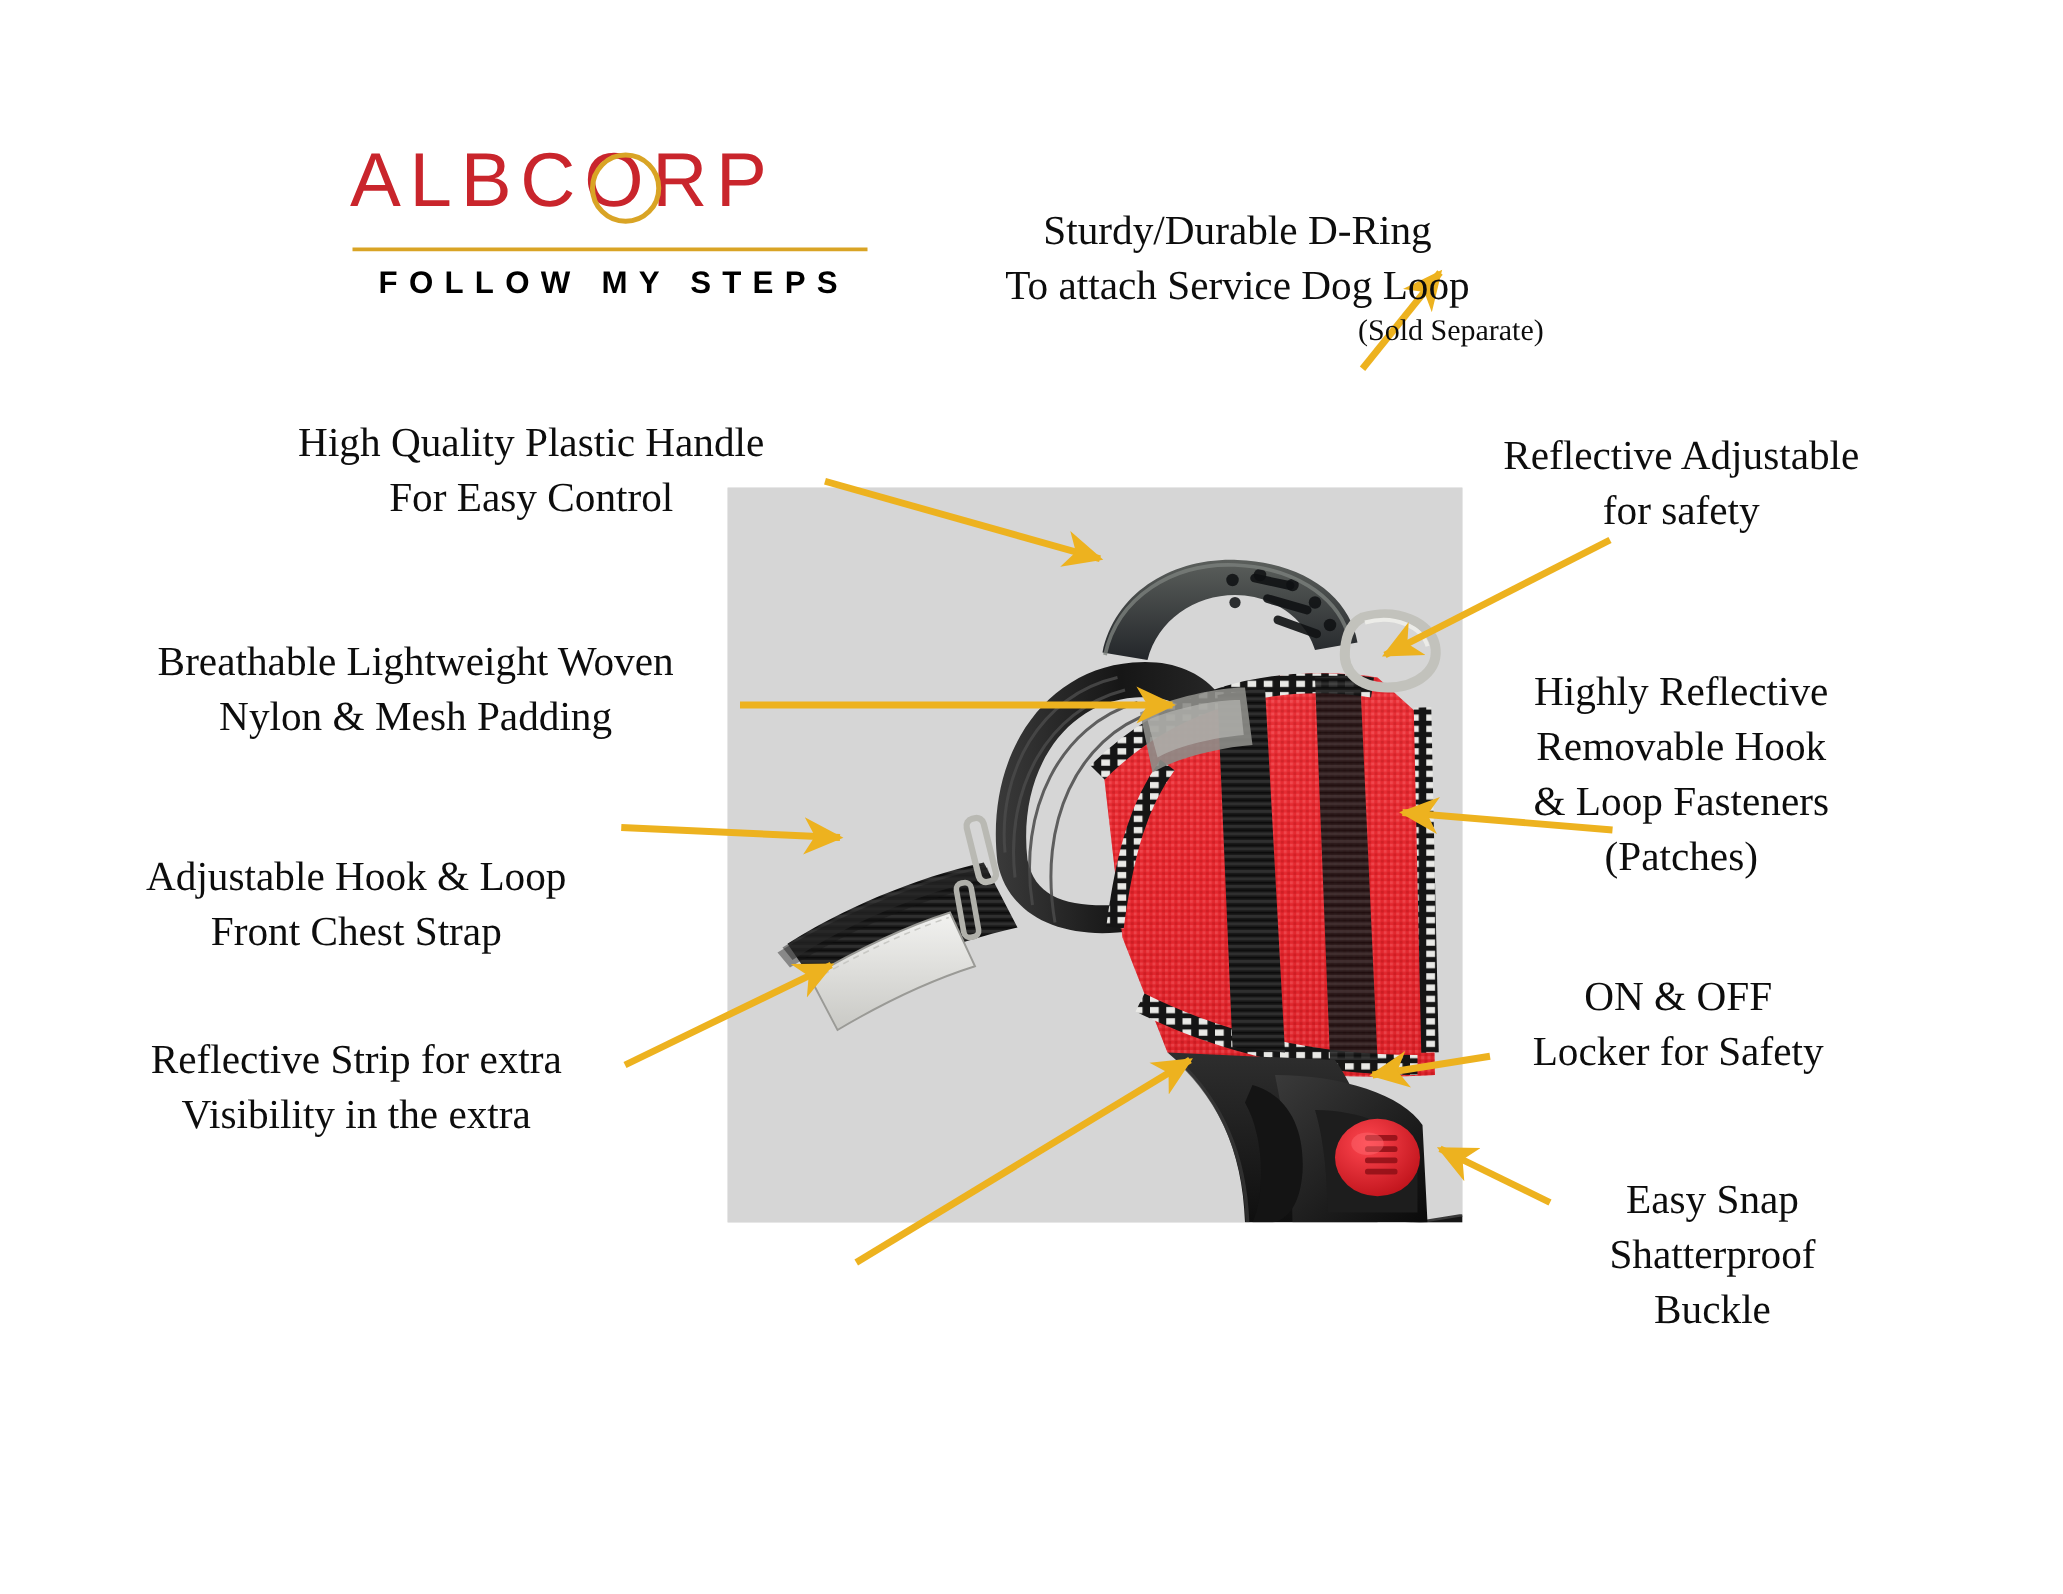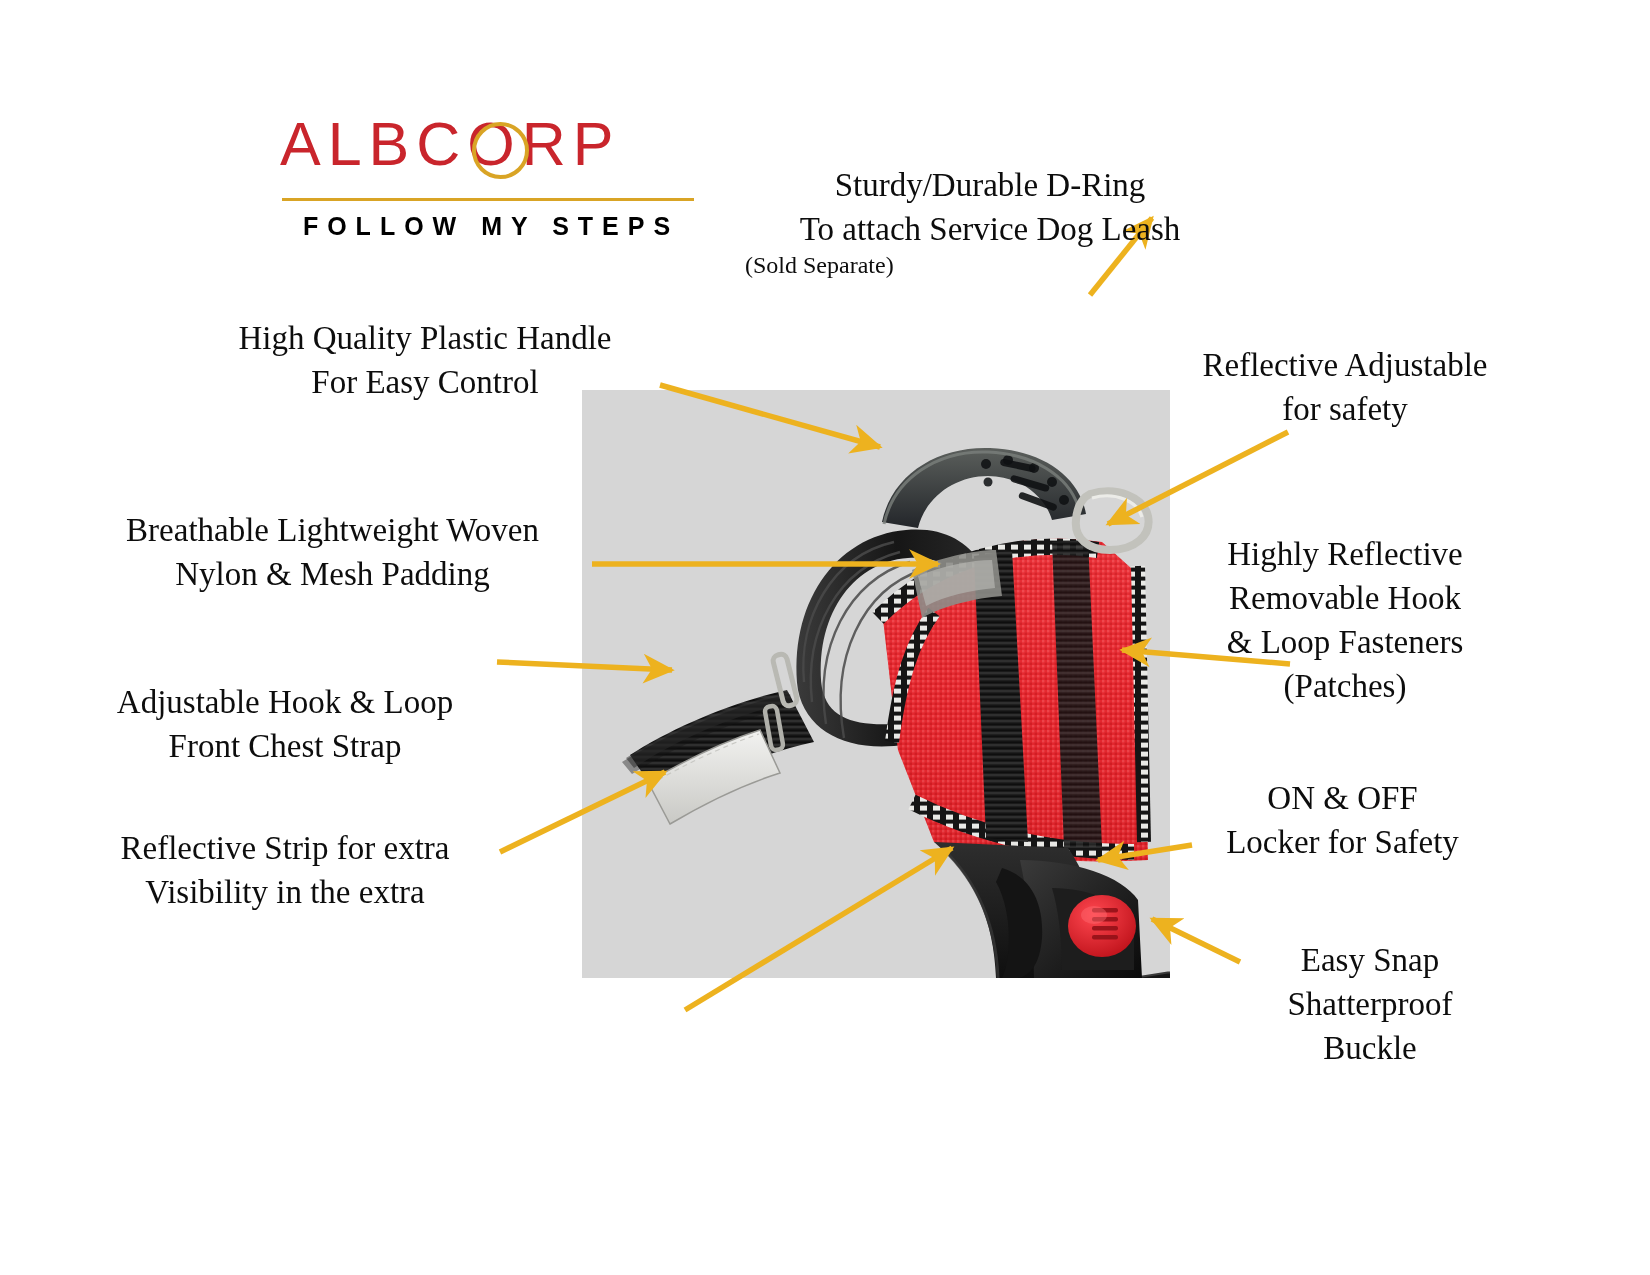--- a/index.html
+++ b/index.html
@@ -58,21 +58,21 @@
     color:#0d0d0d;
     white-space:pre-line;
   }
   .note.c{text-align:center;}
   .subnote{
     position:absolute;
     font-family:"Liberation Serif", serif;
     font-size:24px;
     line-height:30px;
     color:#0d0d0d;
-    text-align:left;
+    text-align:right;
     white-space:nowrap;
   }
 
   
   #arrows{position:absolute;left:0;top:0;width:1650px;height:1275px;pointer-events:none;}
 
   
   .photo{
     position:absolute;
     left:582px;top:390px;
@@ -255,24 +255,24 @@
 
       <path d="M1192 845 L1098 860"></path>
 
       <path d="M1240 962 L1152 919"></path>
 
       <path d="M685 1010 L952 848"></path>
     </g>
   </svg>
 
   <div class="note c" style="left:745px;top:163px;width:490px;">Sturdy/Durable D-Ring
-To attach Service Dog Leash</div>
+To attach Service Dog Loop</div>
   <div class="subnote" style="left:745px;top:250px;width:490px;">(Sold Separate)</div>
 
-  <div class="note c" style="left:175px;top:316px;width:500px;">High Quality Plastic Handle
+  <div class="note c" style="left:175px;top:333px;width:500px;">High Quality Plastic Handle
 For Easy Control</div>
 
   <div class="note c" style="left:1185px;top:343px;width:320px;">Reflective Adjustable
 for safety</div>
 
   <div class="note c" style="left:85px;top:508px;width:495px;">Breathable Lightweight Woven
 Nylon &amp; Mesh Padding</div>
 
   <div class="note c" style="left:1195px;top:532px;width:300px;">Highly Reflective
 Removable Hook

